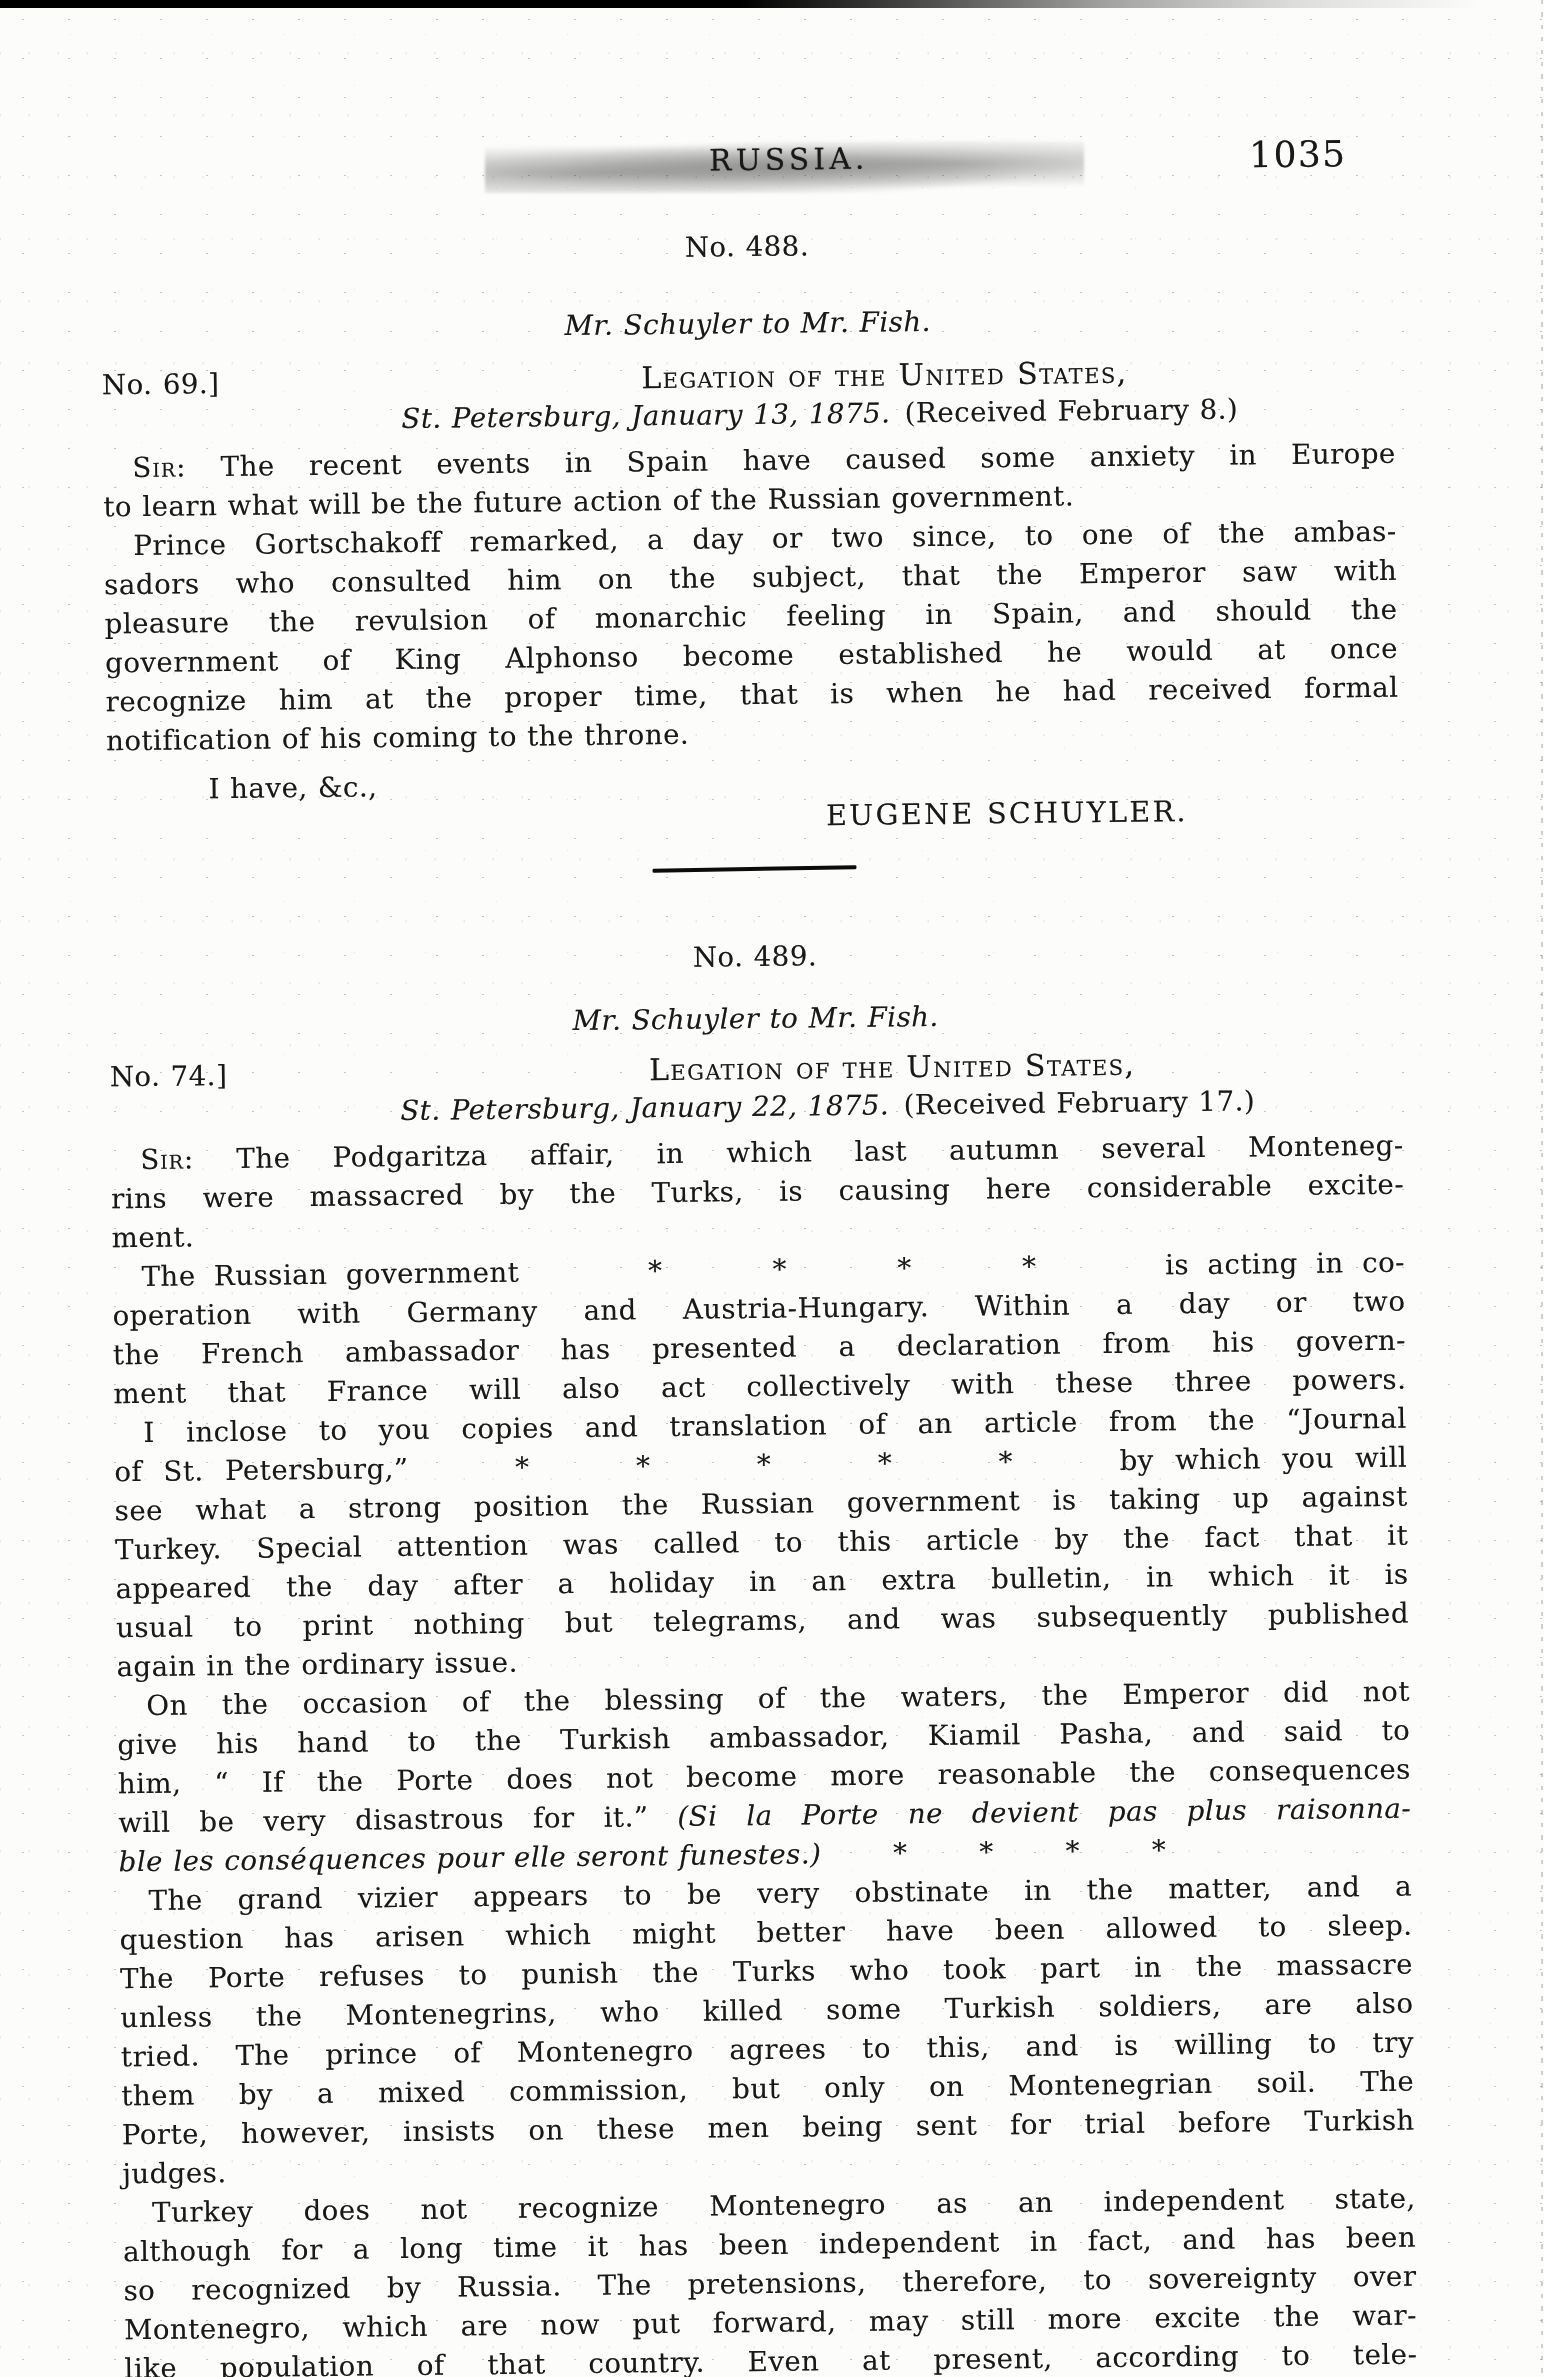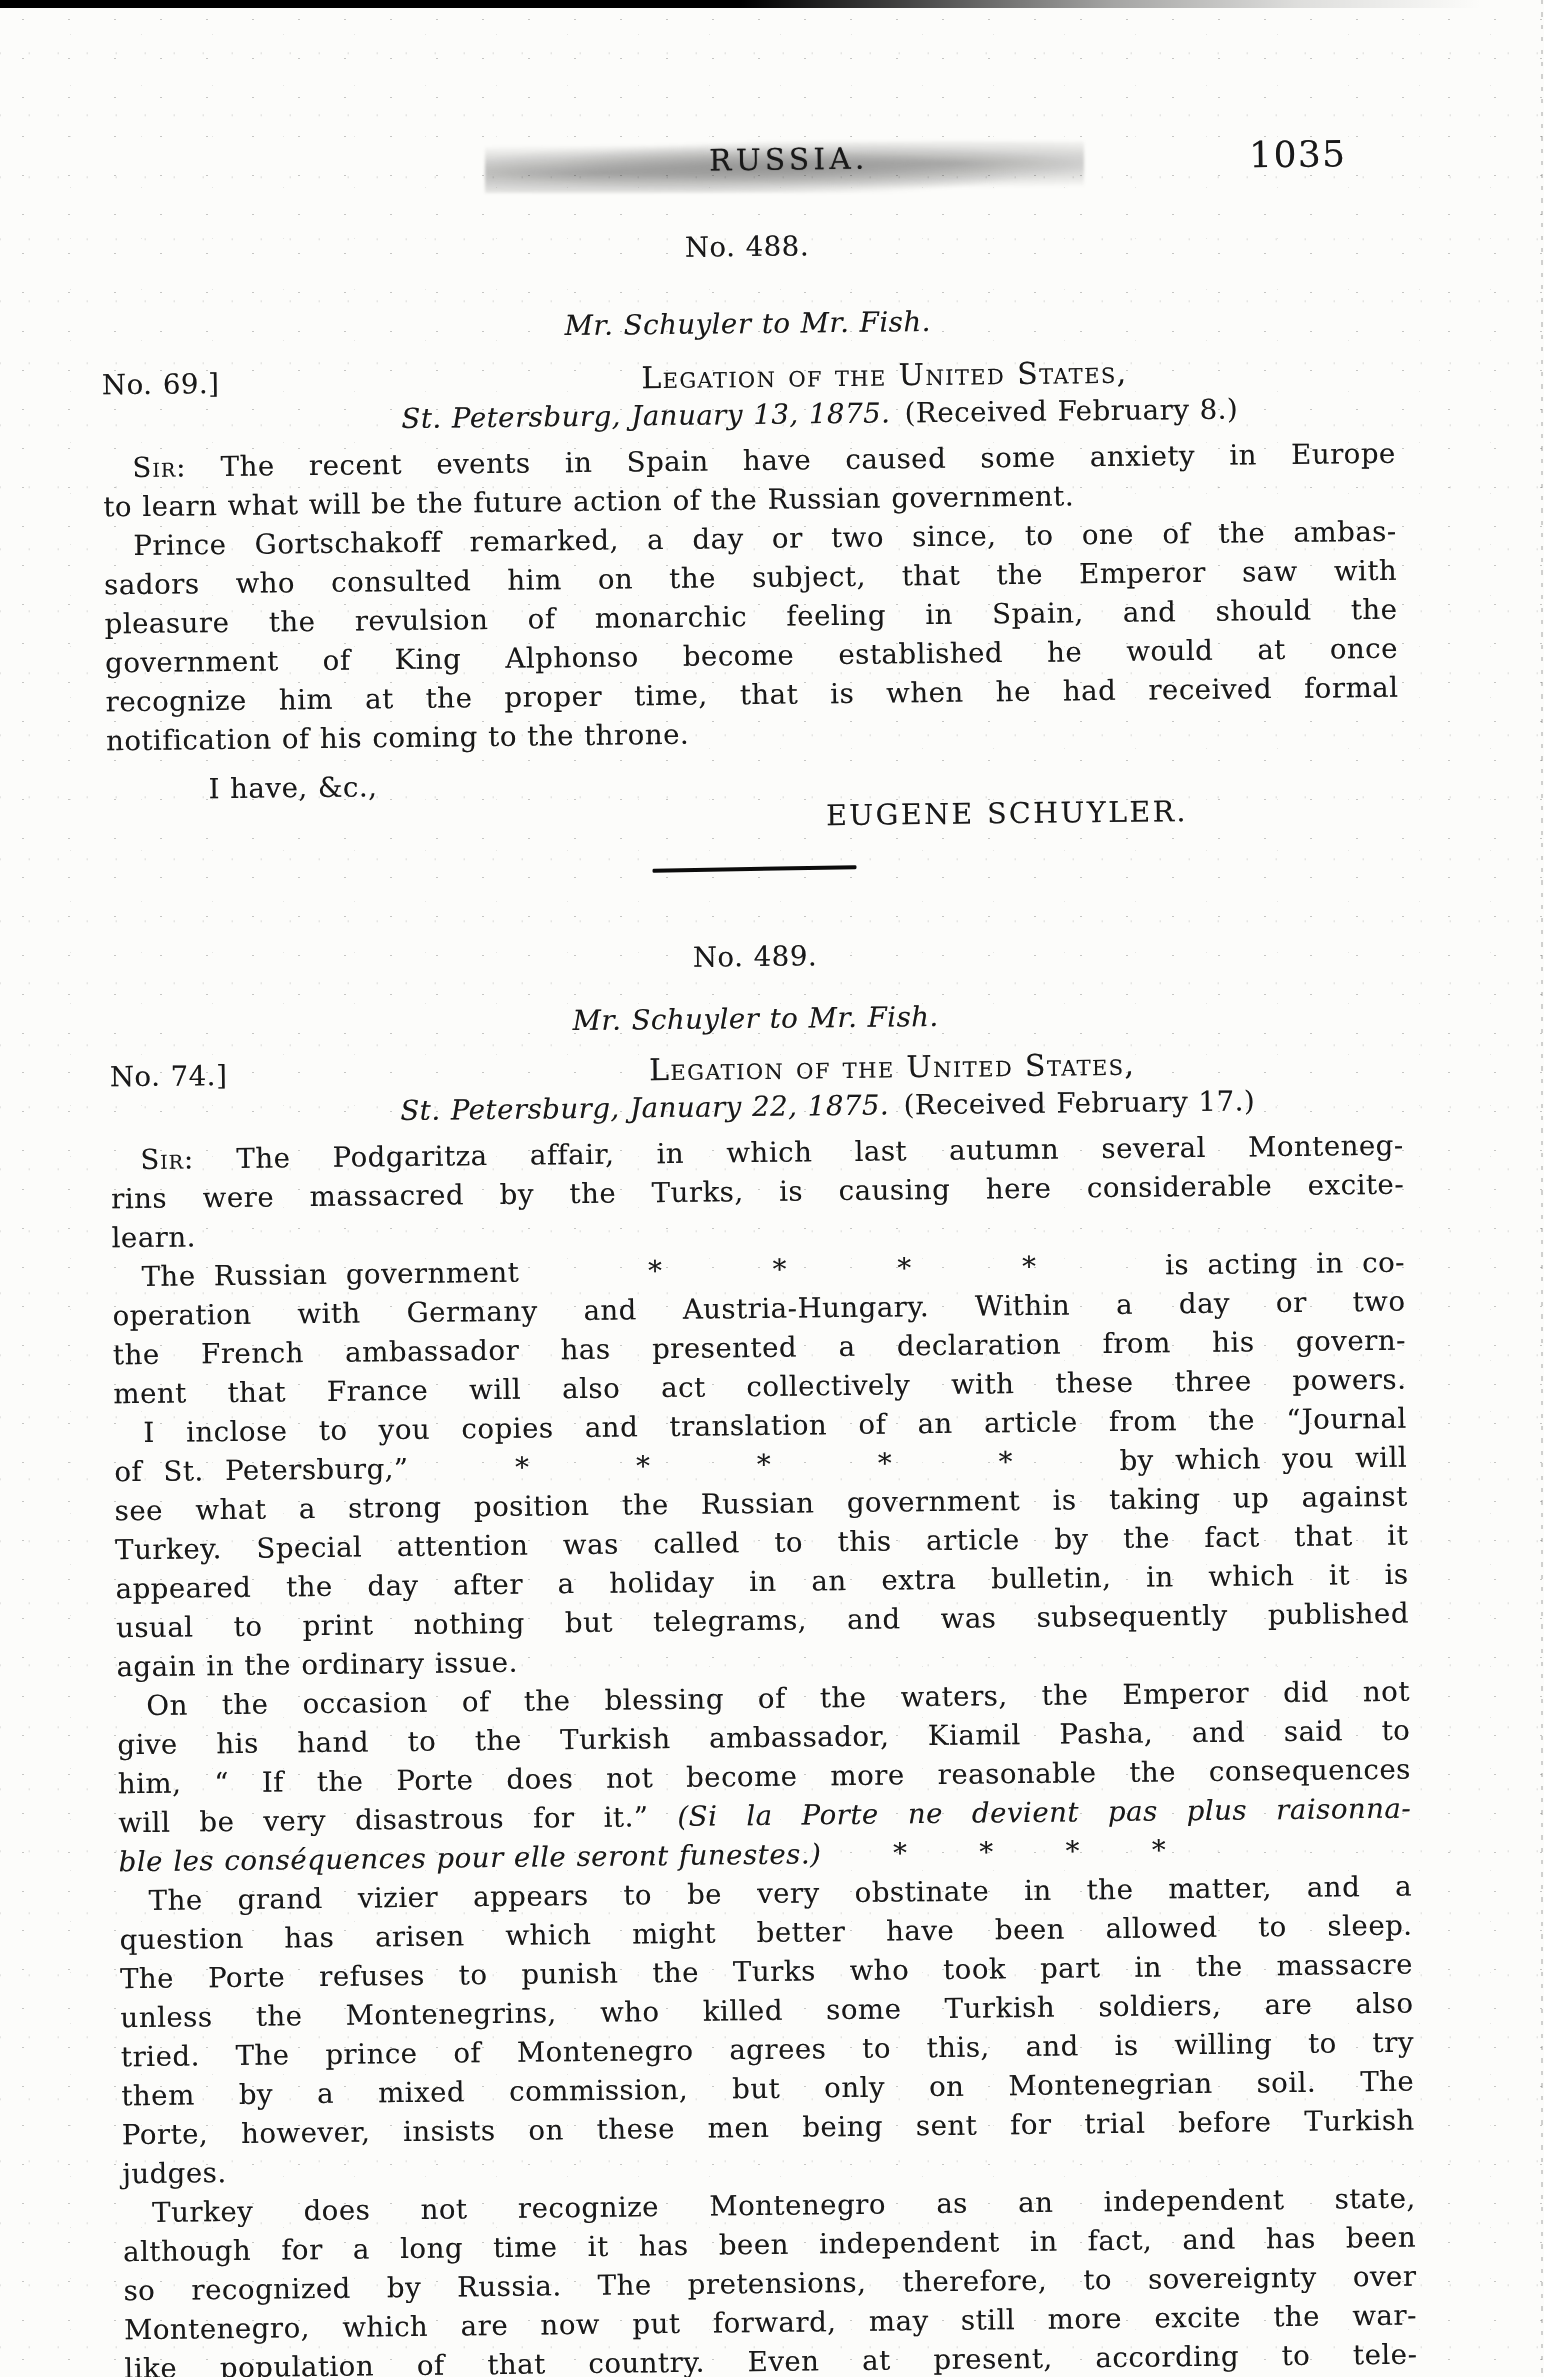--- a/index.html
+++ b/index.html
@@ -120,21 +120,21 @@
     <section>
       <div class="doc-no" id="no2">No. 489.</div>
       <div class="letter-title" id="title2">Mr. Schuyler to Mr. Fish.</div>
       <div class="head-row" id="headrow2">
         <span class="docket">No. 74.]</span>
         <span class="office">Legation of the United States,</span>
       </div>
       <div class="dateline"><em>St. Petersburg, January 22, 1875.</em><span class="recd">(Received February 17.)</span></div>
       <div class="letter-body" id="body2">
           <p class="para"><span class="pbody"><span class="seg-sc">Sir:</span><span class="seg-r"> The Podgaritza affair, in which last autumn several Monteneg-
-rins were massacred by the Turks, is causing here considerable excite-</span></span><span class="plast"><span class="seg-r">learn.</span></span></p>
+rins were massacred by the Turks, is causing here considerable excite-</span></span><span class="plast"><span class="seg-r">ment.</span></span></p>
           <p class="para"><span class="pbody"><span class="seg-r">The Russian government&nbsp;&nbsp;&nbsp;&nbsp;&nbsp;&nbsp;&nbsp;*&nbsp;&nbsp;&nbsp;&nbsp;&nbsp;&nbsp;*&nbsp;&nbsp;&nbsp;&nbsp;&nbsp;&nbsp;*&nbsp;&nbsp;&nbsp;&nbsp;&nbsp;&nbsp;*&nbsp;&nbsp;&nbsp;&nbsp;&nbsp;&nbsp;&nbsp;is acting in co-
 operation with Germany and Austria-Hungary.  Within a day or two
 the French ambassador has presented a declaration from his govern-
 ment that France will also act collectively with these three powers.</span></span></p>
           <p class="para"><span class="pbody"><span class="seg-r">I inclose to you copies and translation of an article from the “Journal
 of St. Petersburg,”&nbsp;&nbsp;&nbsp;&nbsp;&nbsp;*&nbsp;&nbsp;&nbsp;&nbsp;&nbsp;*&nbsp;&nbsp;&nbsp;&nbsp;&nbsp;*&nbsp;&nbsp;&nbsp;&nbsp;&nbsp;*&nbsp;&nbsp;&nbsp;&nbsp;&nbsp;*&nbsp;&nbsp;&nbsp;&nbsp;&nbsp;by which you will
 see what a strong position the Russian government is taking up against
 Turkey.  Special attention was called to this article by the fact that it
 appeared the day after a holiday in an extra bulletin, in which it is
 usual to print nothing but telegrams, and was subsequently published</span></span><span class="plast"><span class="seg-r">again in the ordinary issue.</span></span></p>

